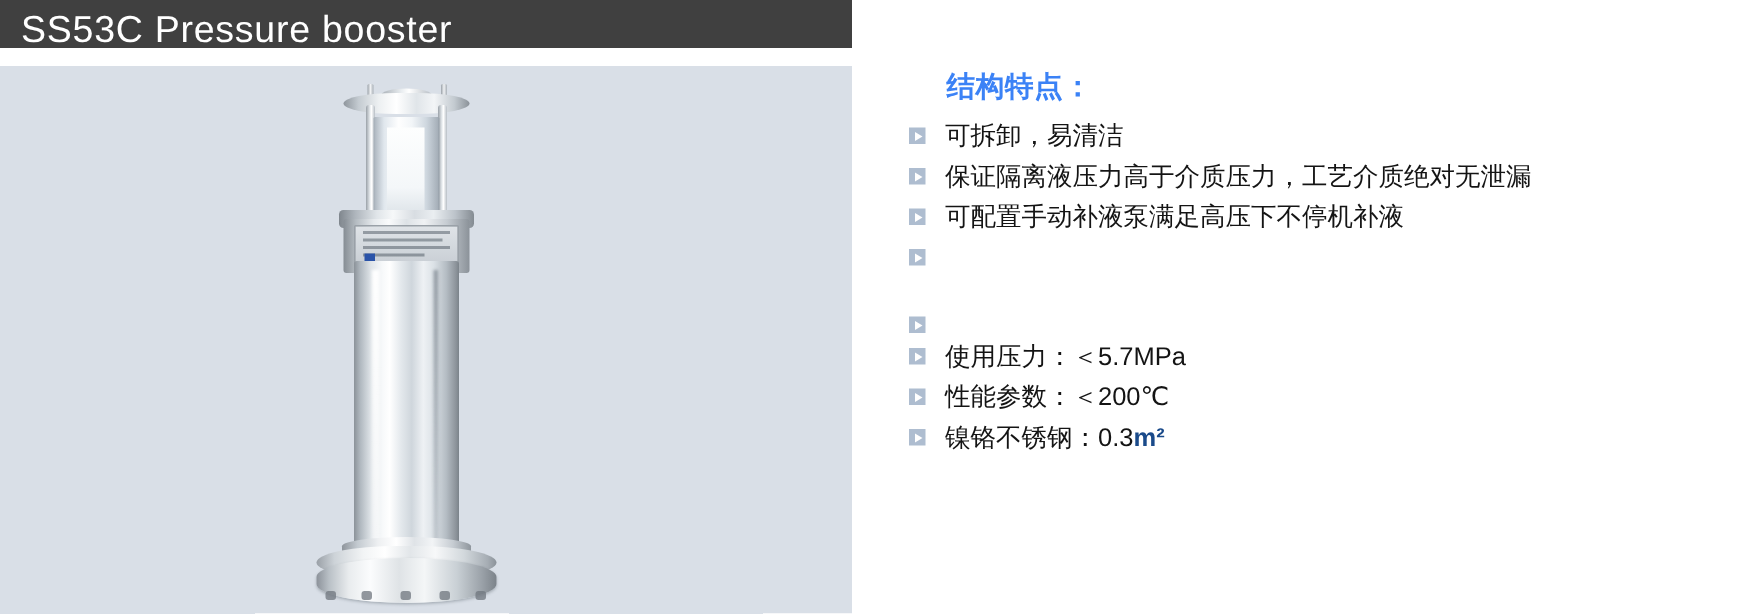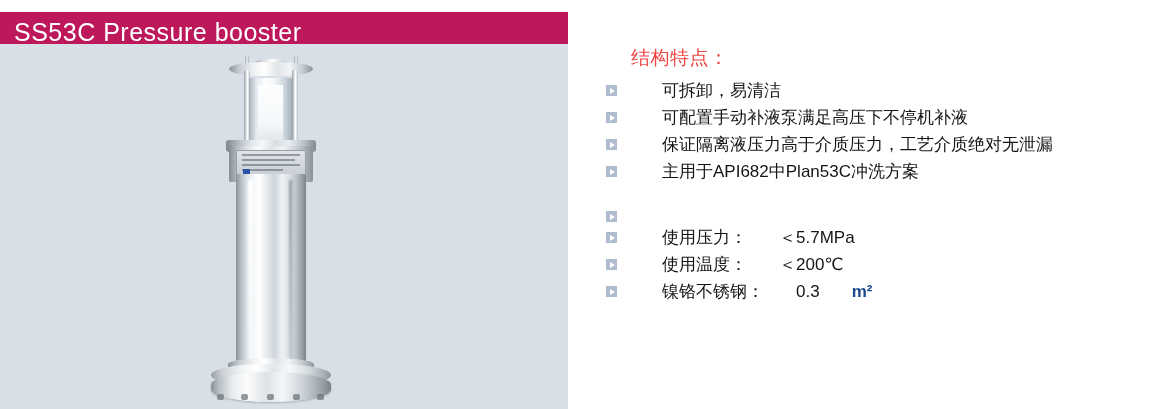--- a/index.html
+++ b/index.html
@@ -22,22 +22,21 @@
     top: 0;
     width: 568px;
     height: 409px;
   }
   .title-bar {
     position: absolute;
     left: 0;
     top: 0;
     width: 568px;
     height: 32px;
-    background: #be185d;
-    margin-top: 12px;
+    background: #404040;
   }
   .title-text {
     position: absolute;
     left: 14px;
     top: 6px;
     font-size: 25px;
     letter-spacing: 0.5px;
     color: #ffffff;
     font-weight: 400;
     white-space: nowrap;
@@ -281,41 +280,40 @@
   }
   .section {
     position: absolute;
     left: 0;
     width: 597px;
   }
   .section-structure { top: 45px; }
   .section-performance { top: 205px; }
 
   .section-title {
-    color: #ef4444;
-    font-weight: normal;
+    color: #3b82f6;
+    font-weight: bold;
     font-size: 19px;
     margin: 0 0 8px 63px;
     letter-spacing: .5px;
   }
 
   ul.spec-list {
     list-style: none;
     margin: 0;
     padding: 0;
   }
   ul.spec-list li {
     display: flex;
     align-items: flex-start;
     margin: 0 0 4px 38px;
     font-size: 17px;
     color: #141414;
     line-height: 23px;
     white-space: nowrap;
-    gap: 32px;
   }
   .bullet-icon {
     flex: 0 0 auto;
     width: 11px;
     height: 11px;
     background: #aebdd0;
     margin: 6px 13px 0 0;
     position: relative;
   }
   .bullet-icon::after {
@@ -390,46 +388,45 @@
 
   <div class="section section-structure">
     <div class="section-title">结构特点：</div>
     <ul class="spec-list">
       <li>
         <span class="bullet-icon"></span>
         <span class="li-text">可拆卸，易清洁</span>
       </li>
       <li>
         <span class="bullet-icon"></span>
+        <span class="li-text">保证隔离液压力高于介质压力，工艺介质绝对无泄漏</span>
+      </li>
+      <li>
+        <span class="bullet-icon"></span>
         <span class="li-text">可配置手动补液泵满足高压下不停机补液</span>
       </li>
       <li>
         <span class="bullet-icon"></span>
-        <span class="li-text">保证隔离液压力高于介质压力，工艺介质绝对无泄漏</span>
-      </li>
-      <li>
-        <span class="bullet-icon"></span>
-        <span class="li-text">主用于API682中Plan53C冲洗方案</span>
       </li>
     </ul>
   </div>
 
   <div class="section section-performance">
     <ul class="spec-list">
       <li>
         <span class="bullet-icon"></span>
       </li>
       <li>
         <span class="bullet-icon"></span>
         <span class="li-text">使用压力：</span>
         <span class="li-text">＜5.7MPa</span>
       </li>
       <li>
         <span class="bullet-icon"></span>
-        <span class="li-text">使用温度：</span>
+        <span class="li-text">性能参数：</span>
         <span class="li-text">＜200℃</span>
       </li>
       <li>
         <span class="bullet-icon"></span>
         <span class="li-text">镍铬不锈钢：</span>
         <span class="li-text">0.3</span>
         <span class="li-text unit-accent">m²</span>
       </li>
     </ul>
   </div>

